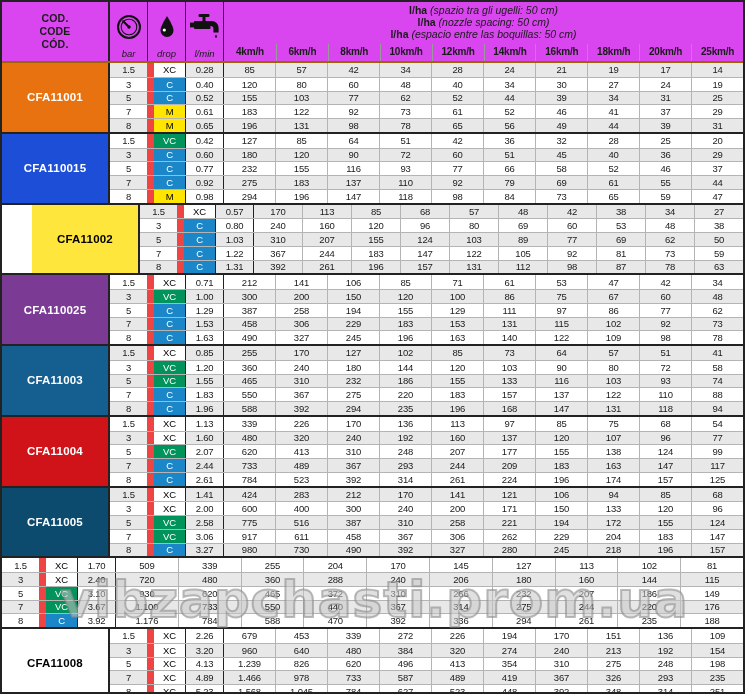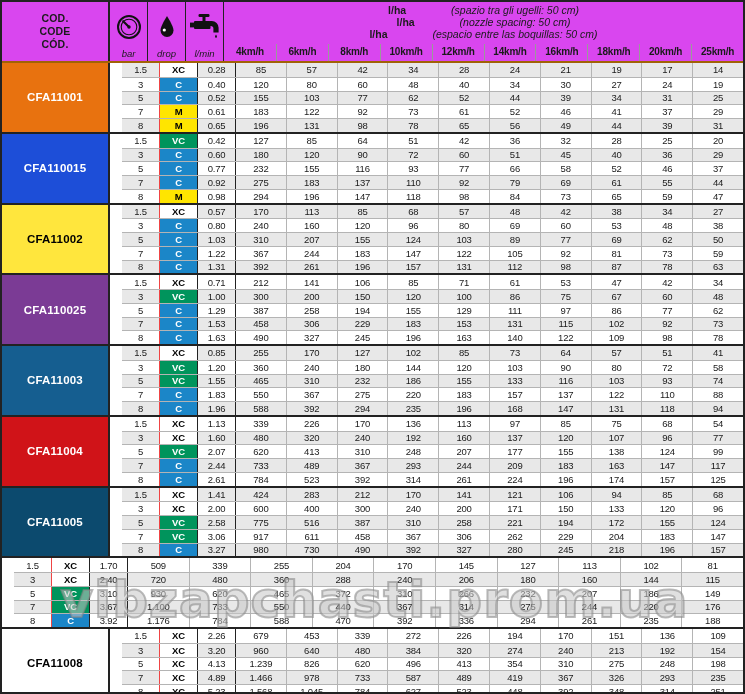--- a/index.html
+++ b/index.html
@@ -8,37 +8,37 @@
 
   
   .header { display:flex; height:61px; border-bottom:2px solid #a16207; background:#d946ef; }
   .code-header { width:108px; border-right:2px solid #222; display:flex; flex-direction:column; align-items:center; justify-content:center; font-weight:bold; font-size:10.5px; line-height:1.25; letter-spacing:.2px; }
   .icon-col { width:38px; border-right:1px solid #222; display:flex; flex-direction:column; align-items:center; justify-content:flex-end; padding:3px 0 1px; }
   .icon-col .ic { flex:1; display:flex; align-items:center; justify-content:center; }
   .icon-col .unit { font-style:italic; font-size:9.5px; line-height:12px; }
   .lha-area { flex:1; display:flex; flex-direction:column; }
   .lha-lines { flex:1; text-align:center; font-size:10.5px; line-height:12px; padding-top:2px; }
   .lha-line b { font-weight:bold; font-style:normal; }
-  .lha-line i { font-style:italic;padding-left:42px; }
+  .lha-line i { font-style:italic; }
   .speed-row { display:grid; grid-template-columns:repeat(10,1fr); height:17px; }
   .speed-cell { font-weight:bold; font-size:10px; text-align:center; line-height:16px; border-left:1px solid #9a9a9a; letter-spacing:-.2px; }
   .speed-cell:first-child { border-left:none; }
 
   
   .tbody { }
   .group { display:flex; border-top:2px solid #222; }
   .group:first-child { border-top:none; }
   .code-cell { width:108px; border-right:2px solid #222; display:flex; align-items:center; justify-content:center; font-weight:bold; font-size:11.5px; letter-spacing:.2px; }
-  .rows { flex:1;padding-left:12px; }
+  .rows { flex:1; }
   .row { display:grid; grid-template-columns:37px 38px 38px repeat(10,1fr); height:13.75px; }
   .row + .row { border-top:1px solid #b4b4b4; }
   .row.shade { background:#e8e8e8; }
   .c { display:flex; align-items:center; justify-content:center; font-size:9.5px; letter-spacing:-.2px; border-left:1px solid #b4b4b4; overflow:hidden; }
   .bar-c { border-left:none; }
-  .drop-c { border-left:1px solid #ef4444; font-weight:bold; }
+  .drop-c { border-left:7px solid #ef4444; font-weight:normal; }
   .lmin-c { border-left:1px solid #222; }
   .val-first { border-left:1px solid #222; }
 
   
   .watermark { position:absolute; left:0; width:745px; top:558px; height:80px;
     display:flex; align-items:center; justify-content:center;
     font-family:"DejaVu Sans", sans-serif; font-weight:bold; font-size:50px; letter-spacing:1px;
     color:rgba(255,255,255,0.30); -webkit-text-stroke:2px rgba(135,135,135,0.55);
     text-shadow:0 0 1px rgba(130,130,130,0.35); pointer-events:none; z-index:5; white-space:nowrap; }
 </style>
@@ -266,21 +266,21 @@
             <div class="c val-c">98</div>
             <div class="c val-c">84</div>
             <div class="c val-c">73</div>
             <div class="c val-c">65</div>
             <div class="c val-c">59</div>
             <div class="c val-c">47</div>
           </div>
         </div>
       </div>
       <div class="group">
-        <div class="code-cell" style="background: rgb(255, 230, 61); color: rgb(0, 0, 0);">CFA11002</div>
+        <div class="code-cell" style="background: rgb(255, 230, 61); color: rgb(0, 0, 0); margin-left: 30px;">CFA11002</div>
         <div class="rows">
           <div class="row shade">
             <div class="c bar-c">1.5</div>
             <div class="c drop-c" style="background: rgb(255, 255, 255); color: rgb(0, 0, 0);">XC</div>
             <div class="c lmin-c">0.57</div>
             <div class="c val-c val-first">170</div>
             <div class="c val-c">113</div>
             <div class="c val-c">85</div>
             <div class="c val-c">68</div>
             <div class="c val-c">57</div>

